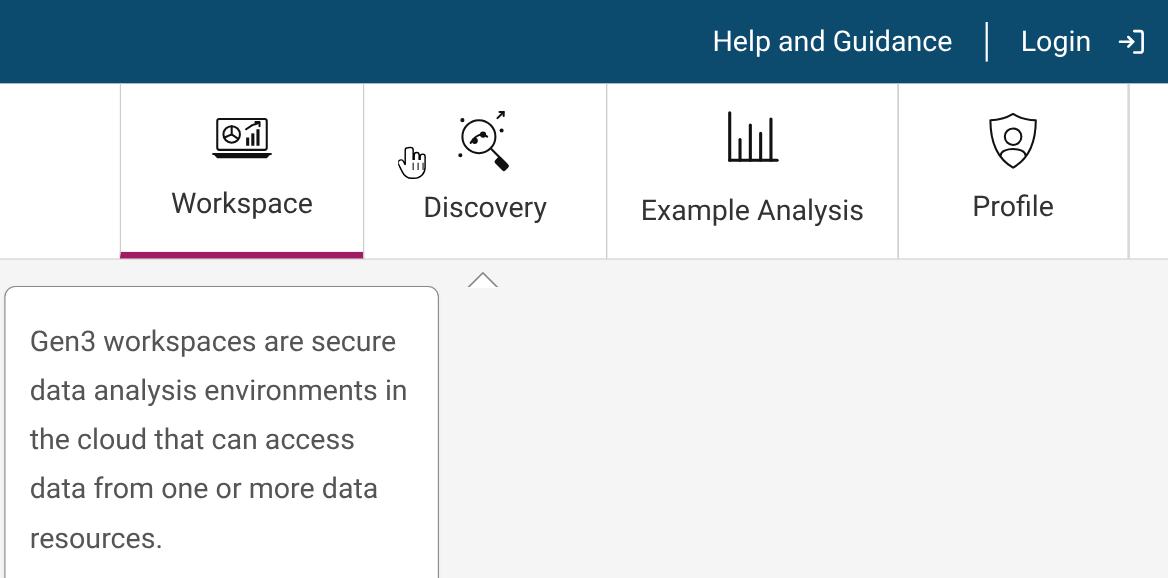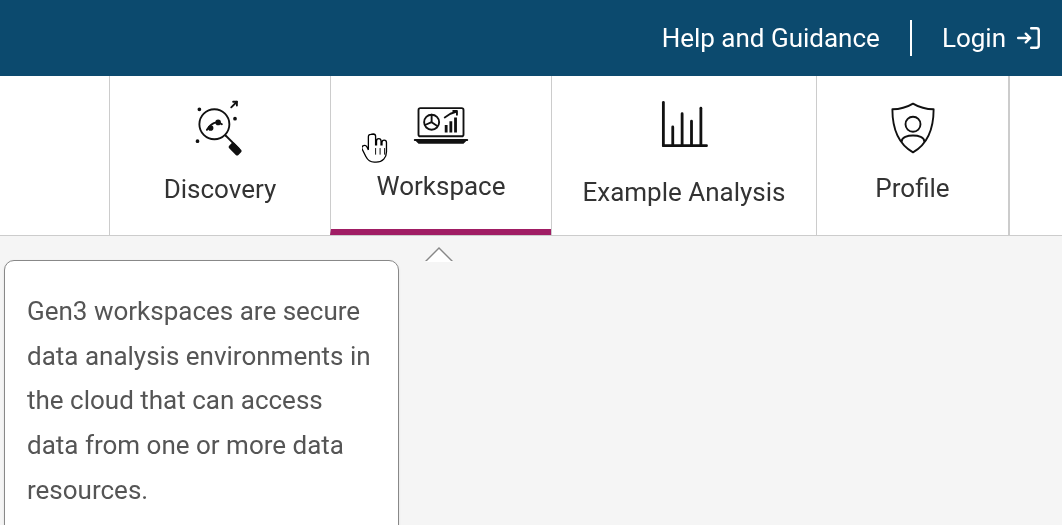--- a/index.html
+++ b/index.html
@@ -26,21 +26,21 @@
   }
   .divider {
     width: 2px;
     height: 36px;
     background: #fff;
     margin: 0 10px;
   }
   .login-wrap {
     display: flex;
     align-items: center;
-    gap: 10px;
+    gap: 24px;
     padding-left: 20px;
     cursor: pointer;
   }
   .login-icon {
     width: 26px;
     height: 26px;
   }
   .tabs {
     display: flex;
     background: #fff;
@@ -69,21 +69,21 @@
   .tab-label {
     font-size: 26px;
     color: #333;
   }
   .tab.active {
     border-bottom: 6px solid #a01d64;
   }
   .tab-discovery { width: 222px; margin-left:-1px;}
   .tab-workspace { width: 222px; margin-left:-1px;}
   .tab-example   { width: 266px; margin-left:-1px;gap:22px;}
-  .tab-profile   { width: 193px; margin-left:-1px;gap:15px;}
+  .tab-profile   { width: 210px; margin-left:-1px;gap:15px;}
   .cursor-pointer-hand {
     position: absolute;
     left: 362px;
     top: 132px;
     width: 30px;
     height: 34px;
     pointer-events: none;
     z-index: 50;
   }
   .tooltip {
@@ -145,55 +145,55 @@
     <svg class="login-icon" viewBox="0 0 24 24" fill="none" stroke="#fff" stroke-width="2.2" stroke-linecap="round" stroke-linejoin="round">
       <path d="M14 3h5a2 2 0 0 1 2 2v14a2 2 0 0 1-2 2h-5"></path>
       <polyline points="9 8 13 12 9 16"></polyline>
       <line x1="13" y1="12" x2="2" y2="12"></line>
     </svg>
   </span>
 </div>
 
 <div class="tabs">
   <div class="tab-spacer-left"></div>
+
+  <div class="tab tab-workspace active">
+    <svg class="tab-icon" viewBox="0 0 64 44" fill="none" stroke="#111" stroke-width="2" stroke-linecap="round" stroke-linejoin="round">
+      <rect x="8" y="4" width="48" height="30" rx="2"></rect>
+      <path d="M4 38 h56 l-4 4 H8 z" fill="#111" stroke="none"></path>
+      <line x1="4" y1="38" x2="60" y2="38"></line>
+      <circle cx="22" cy="19" r="8"></circle>
+      <path d="M22 11 v8 l6 4"></path>
+      <path d="M22 19 l-7 3"></path>
+      <rect x="36" y="22" width="3" height="8" fill="#111" stroke="none"></rect>
+      <rect x="41" y="18" width="3" height="12" fill="#111" stroke="none"></rect>
+      <rect x="46" y="14" width="3" height="16" fill="#111" stroke="none"></rect>
+      <polyline points="36 14 42 10 48 8"></polyline>
+      <polyline points="45 7 49 7 49 11"></polyline>
+    </svg>
+    <span class="tab-label">Workspace</span>
+  </div>
 
   <div class="tab tab-discovery">
     <svg class="tab-icon" viewBox="0 0 64 64" fill="none" stroke="#111" stroke-width="2" stroke-linecap="round" stroke-linejoin="round">
       <circle cx="26" cy="28" r="16"></circle>
       <line x1="38" y1="40" x2="52" y2="54"></line>
       <rect x="46" y="48" width="12" height="6" rx="1" transform="rotate(45 46 48)" fill="#111"></rect>
       <circle cx="22" cy="32" r="2" fill="#111"></circle>
       <circle cx="30" cy="26" r="2" fill="#111"></circle>
       <path d="M18 34 Q26 22 34 28"></path>
       <line x1="44" y1="10" x2="50" y2="4"></line>
       <polyline points="46 4 50 4 50 8"></polyline>
       <circle cx="10" cy="12" r="1" fill="#111"></circle>
       <circle cx="8" cy="46" r="1" fill="#111"></circle>
       <circle cx="48" cy="22" r="1" fill="#111"></circle>
     </svg>
     <span class="tab-label">Discovery</span>
   </div>
 
-  <div class="tab tab-workspace active">
-    <svg class="tab-icon" viewBox="0 0 64 44" fill="none" stroke="#111" stroke-width="2" stroke-linecap="round" stroke-linejoin="round">
-      <rect x="8" y="4" width="48" height="30" rx="2"></rect>
-      <path d="M4 38 h56 l-4 4 H8 z" fill="#111" stroke="none"></path>
-      <line x1="4" y1="38" x2="60" y2="38"></line>
-      <circle cx="22" cy="19" r="8"></circle>
-      <path d="M22 11 v8 l6 4"></path>
-      <path d="M22 19 l-7 3"></path>
-      <rect x="36" y="22" width="3" height="8" fill="#111" stroke="none"></rect>
-      <rect x="41" y="18" width="3" height="12" fill="#111" stroke="none"></rect>
-      <rect x="46" y="14" width="3" height="16" fill="#111" stroke="none"></rect>
-      <polyline points="36 14 42 10 48 8"></polyline>
-      <polyline points="45 7 49 7 49 11"></polyline>
-    </svg>
-    <span class="tab-label">Workspace</span>
-  </div>
-
   <div class="tab tab-example">
     <svg class="tab-icon" viewBox="0 0 64 64" fill="none" stroke="#111" stroke-width="3" stroke-linecap="round">
       <line x1="10" y1="8" x2="10" y2="54"></line>
       <line x1="10" y1="54" x2="56" y2="54"></line>
       <line x1="20" y1="54" x2="20" y2="34"></line>
       <line x1="30" y1="54" x2="30" y2="20"></line>
       <line x1="40" y1="54" x2="40" y2="28"></line>
       <line x1="50" y1="54" x2="50" y2="14"></line>
     </svg>
     <span class="tab-label">Example Analysis</span>

